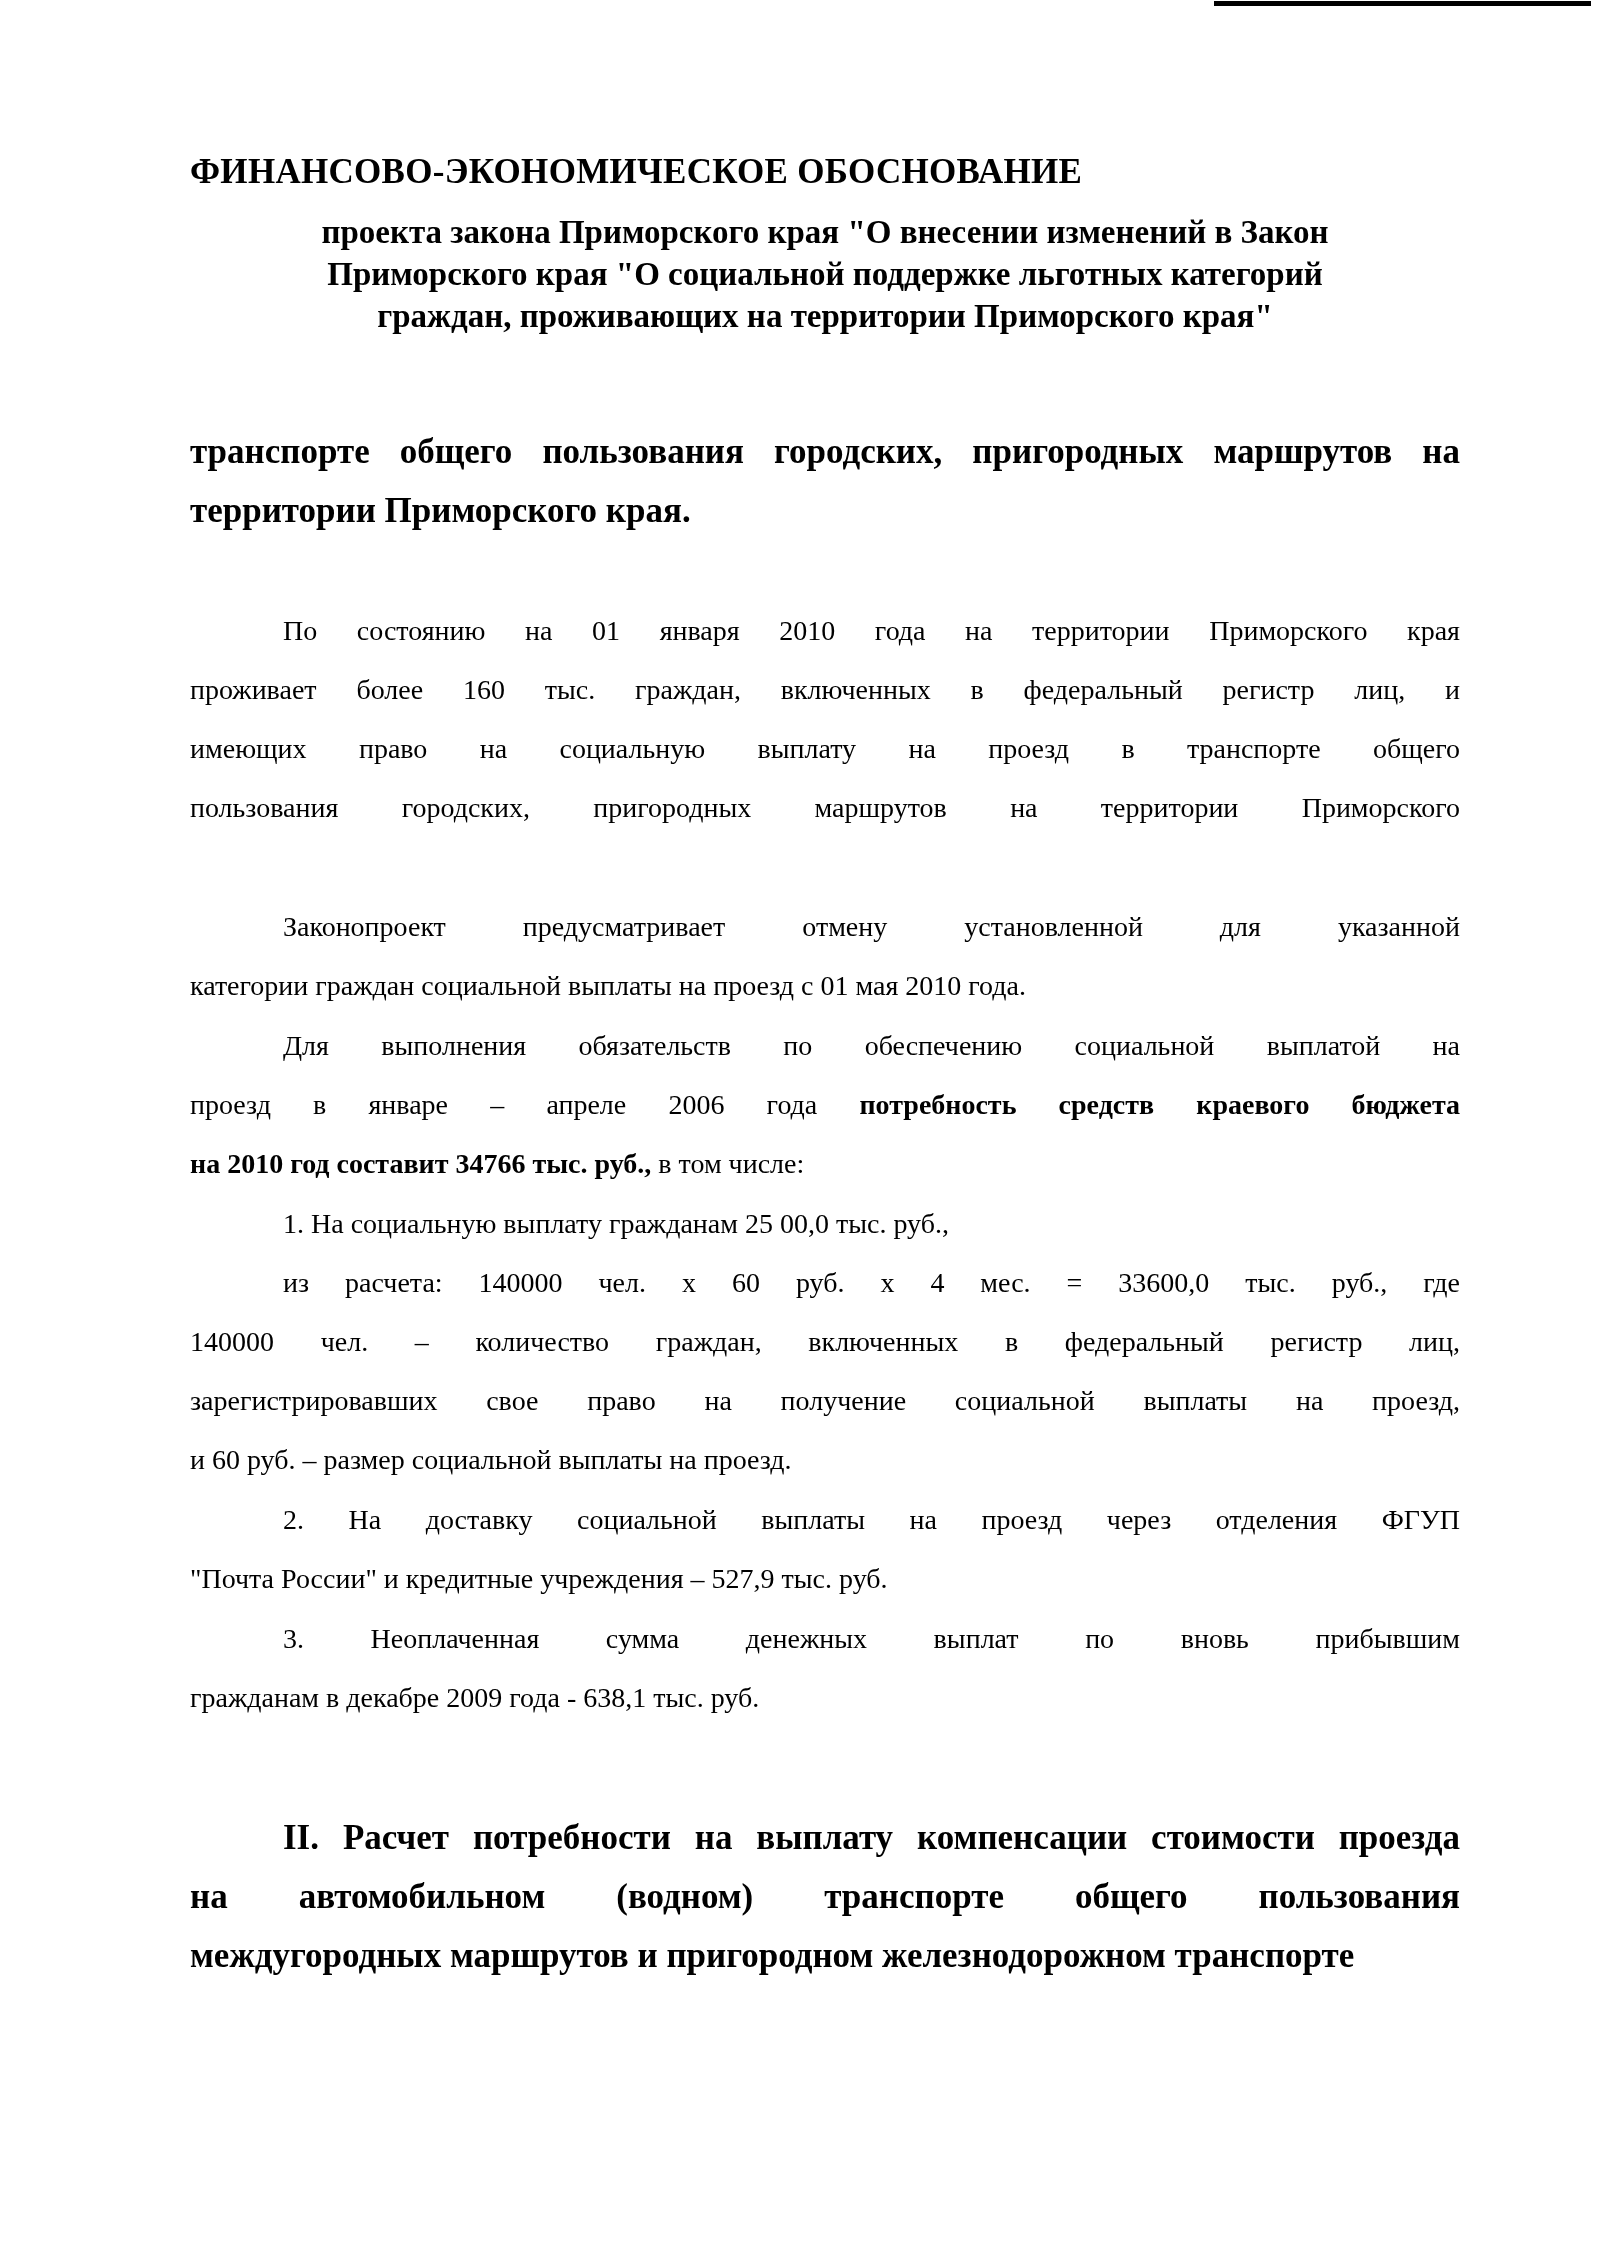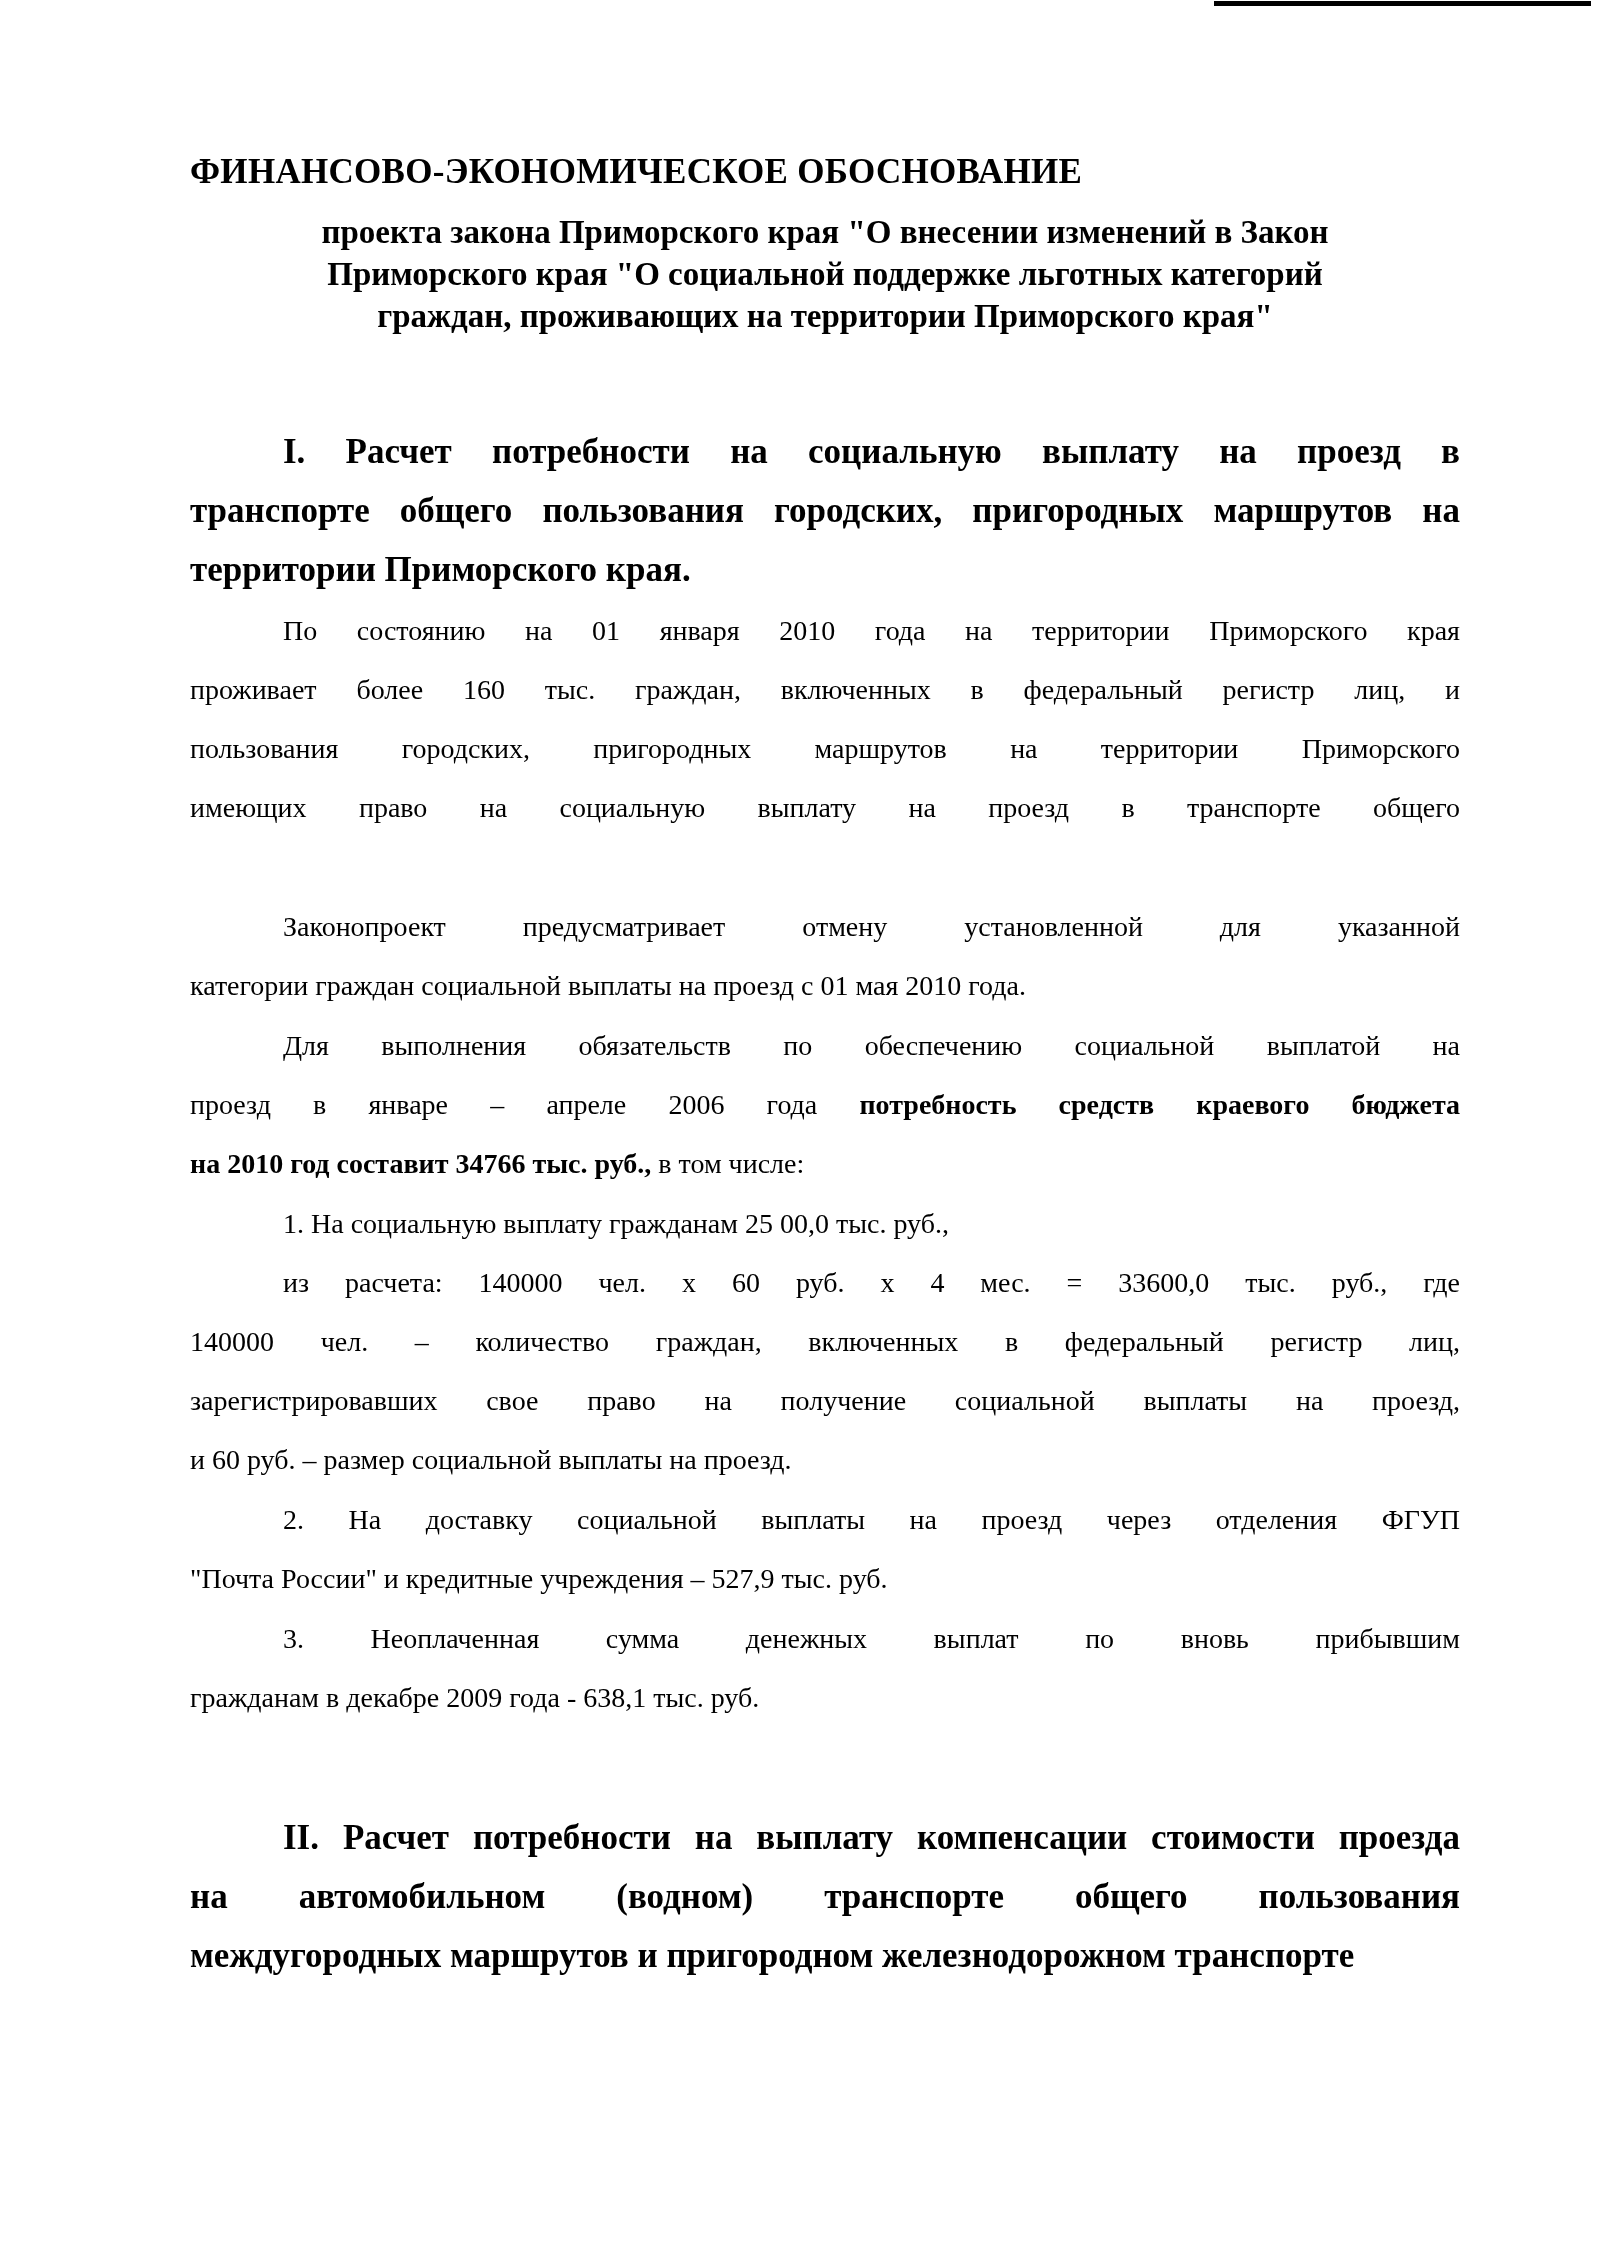--- a/index.html
+++ b/index.html
@@ -29,30 +29,29 @@
 
   <div class="title">ФИНАНСОВО-ЭКОНОМИЧЕСКОЕ ОБОСНОВАНИЕ</div>
 
   <div class="subtitle">
     <span class="line">проекта закона Приморского края "О внесении изменений в Закон</span>
     <span class="line">Приморского края "О социальной поддержке льготных категорий</span>
     <span class="line">граждан, проживающих на территории Приморского края"</span>
   </div>
 
   <div class="section-head" style="top:422px;">
-    <span class="jline" style="padding-left:93px;">I. Расчет потребности на социальную выплату на проезд в</span>
     <span class="jline">транспорте общего пользования городских, пригородных маршрутов на</span>
     <span class="line">территории Приморского края.</span>
   </div>
 
   <div class="para noindent" style="top:601px;">
     <span class="jline" style="padding-left:93px;">По состоянию на 01 января 2010 года на территории Приморского края</span>
     <span class="jline">проживает более 160 тыс. граждан, включенных в федеральный регистр лиц, и</span>
+    <span class="jline">имеющих право на социальную выплату на проезд в транспорте общего</span>
     <span class="jline">пользования городских, пригородных маршрутов на территории Приморского</span>
-    <span class="jline">имеющих право на социальную выплату на проезд в транспорте общего</span>
   </div>
 
   <div class="para noindent" style="top:897px;">
     <span class="jline" style="padding-left:93px;">Законопроект предусматривает отмену установленной для указанной</span>
     <span class="line">категории граждан социальной выплаты на проезд с 01 мая 2010 года.</span>
   </div>
 
   <div class="para noindent" style="top:1016px;">
     <span class="jline" style="padding-left:93px;">Для выполнения обязательств по обеспечению социальной выплатой на</span>
     <span class="jline"><span>проезд в январе – апреле 2006 года </span><b>потребность средств краевого бюджета</b></span>

